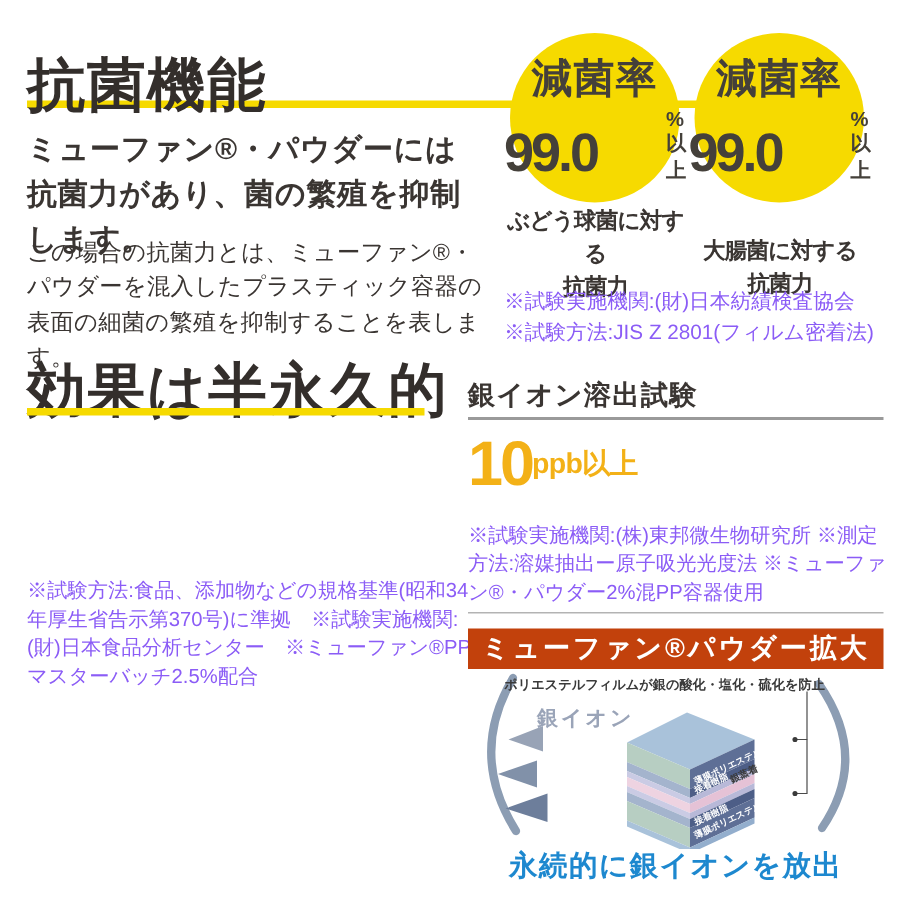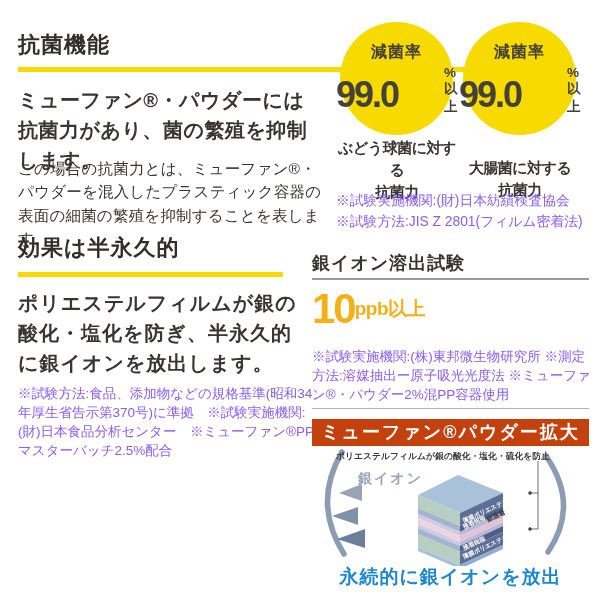--- a/index.html
+++ b/index.html
@@ -1,30 +1,30 @@
 <!DOCTYPE html>
 <html><head>
 <meta charset="utf-8">
 <style>
   * { margin:0; padding:0; box-sizing:border-box; }
   body { background:#fff; font-family:"Liberation Sans", sans-serif; }
   .page { position:relative; width:600px; height:600px; background:#ffffff; overflow:hidden; }
   .abs { position:absolute; }
 
   
-  .h-main { font-size:22px; font-weight:bold; color:#332e2b; letter-spacing:1px; }
+  .h-main { font-size:39px; font-weight:bold; color:#332e2b; letter-spacing:1px; }
   .rule-yellow { background:#f6da00; height:5px; z-index:0; }
   .lead { font-size:20px; font-weight:600; color:#3a3532; line-height:1.5; letter-spacing:0.5px; }
   .body-txt { font-size:15.5px; font-weight:500; color:#3a3532; line-height:1.5; letter-spacing:0.2px; }
   .foot { font-size:13.5px; font-weight:500; color:#8b5cf6; line-height:1.42; }
 
   
   .circle { top:22px; width:113px; height:113px; border-radius:50%; background:#f6da00;
             display:flex; flex-direction:column; align-items:center; justify-content:center; z-index:1; }
-  .badge-title { font-size:16px; font-weight:800; color:#44403a; letter-spacing:1px; }
+  .badge-title { font-size:27px; font-weight:800; color:#44403a; letter-spacing:1px; }
   .badge-row { display:flex; align-items:flex-end; margin-top:2px;gap:44px; }
   .badge-value { font-size:36px; font-weight:800; color:#44403a; letter-spacing:-2px; }
   .badge-unit { font-size:13.5px; font-weight:800; color:#44403a; margin-left:2px; letter-spacing:-0.5px; }
   .circle-caption { width:128px; text-align:center; font-size:15px; font-weight:bold; color:#3a3532;
                     line-height:1.45; white-space:pre-line; letter-spacing:-0.5px; }
 
   
   .sec-head { font-size:18px; font-weight:bold; color:#3a3532; letter-spacing:1px; }
   .sec-rule { background:#9a9a9a; height:2px; }
   .ppb-row { display:flex; align-items:center; }
@@ -45,21 +45,20 @@
 <div class="page">
 
   <div class="abs rule-yellow" style="left:18px; top:67px; width:544px;"></div>
 
   <div class="abs h-main" style="left:18px; top:30px;">抗菌機能</div>
   <div class="abs lead" style="left:18px; top:85px; width:306px;">ミューファン®・パウダーには抗菌力があり、菌の繁殖を抑制します。</div>
   <div class="abs body-txt" style="left:18px; top:157px; width:306px;">この場合の抗菌力とは、ミューファン®・パウダーを混入したプラスティック容器の表面の細菌の繁殖を抑制することを表します。</div>
 
   <div class="abs h-main" style="left:18px; top:233px;">効果は半永久的</div>
   <div class="abs rule-yellow" style="left:18px; top:272px; width:265px;"></div>
-  <div class="abs lead" style="left:18px; top:288px; width:294px; letter-spacing:1px;">ポリエステルフィルムが銀の酸化・塩化を防ぎ、半永久的に銀イオンを放出します。</div>
   <div class="abs foot" style="left:18px; top:384px; width:306px;">※試験方法:食品、添加物などの規格基準(昭和34年厚生省告示第370号)に準拠　※試験実施機関:(財)日本食品分析センター　※ミューファン®PPマスターバッチ2.5%配合</div>
 
   <div class="abs circle" style="left:340px;">
     <div class="badge-title">減菌率</div>
     <div class="badge-row">
       <span class="badge-value">99.0</span>
       <span class="badge-unit">%以上</span>
     </div>
   </div>
   <div class="abs circle" style="left:463px;">

